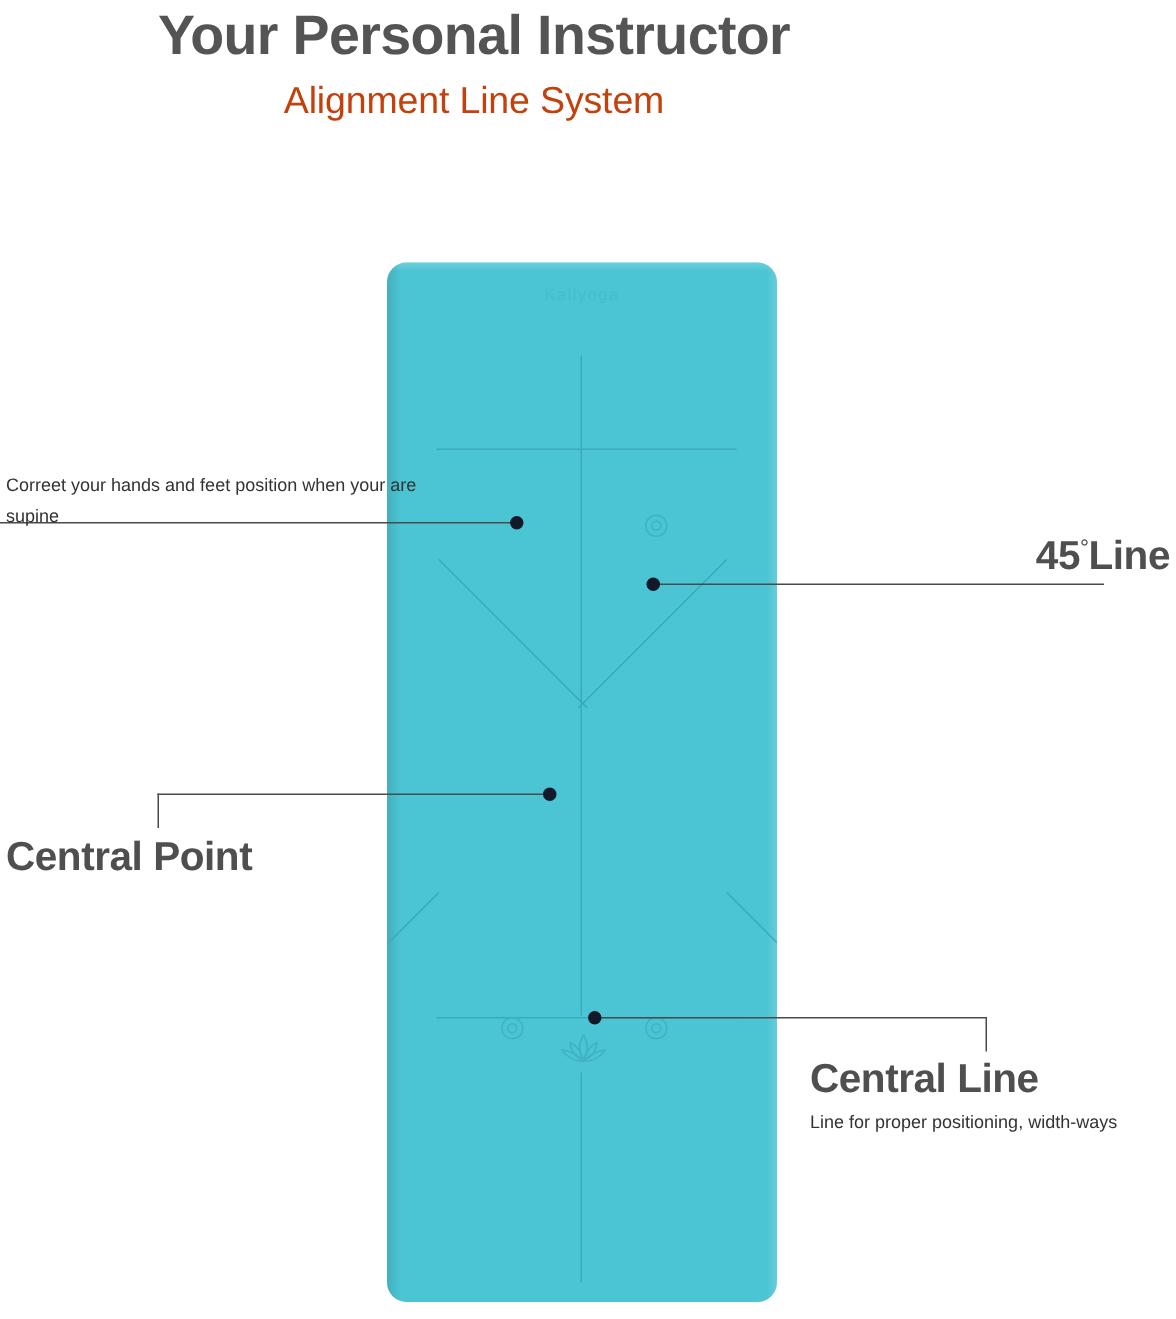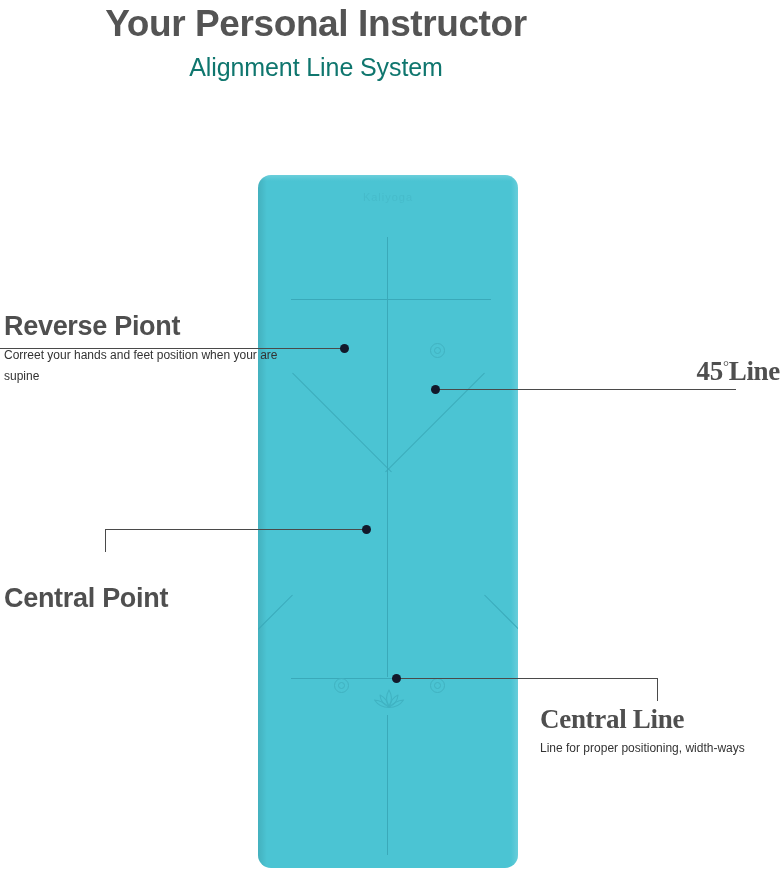--- a/index.html
+++ b/index.html
@@ -32,21 +32,21 @@
     letter-spacing: -0.4px;
     color: #545454;
     line-height: 44px;
   }
   #subtitle {
     margin: 0;
     padding-top: 6px;
     font-size: 25px;
     font-weight: 400;
     letter-spacing: -0.1px;
-    color: #0f766e;
+    color: #c2410c;
     line-height: 30px;
   }
 
   
   #mat {
     position: absolute;
     left: 258px;
     top: 175px;
     width: 260px;
     height: 693px;
@@ -150,21 +150,21 @@
   }
   .callout p {
     margin: 0;
     padding-top: 3px;
     font-size: 12px;
     font-weight: 400;
     color: #333333;
     line-height: 21px;
   }
   .callout.right { text-align: left; }
-  .callout.right h2 { text-align: right; font-family: Liberation Serif, serif; }
+  .callout.right h2 { text-align: right; }
   #c-45 h2 .deg {
     font-size: 15px;
     vertical-align: 9px;
     font-weight: 400;
   }
 </style>
 </head>
 <body>
 
 <div id="header">
@@ -218,28 +218,27 @@
 
 <div class="leader h" style="left:105px; top:529px; width:261px;"></div>
 <div class="leader v" style="left:105px; top:529px; height:23px;"></div>
 <div class="dot" style="left:362px; top:525px;"></div>
 
 <div class="leader h" style="left:400px; top:678px; width:258px;"></div>
 <div class="leader v" style="left:657px; top:678px; height:23px;"></div>
 <div class="dot" style="left:392px; top:674px;"></div>
 
 <div class="callout left" id="c-reverse" style="left:4px; top:310px; width:300px;">
-  <h2>Reverse Piont</h2>
   <p>Correet your hands and feet position when your are supine</p>
 </div>
 
 <div class="callout right" id="c-45" style="left:460px; top:350px; width:320px;">
   <h2><span>45</span><span class="deg">°</span><span>Line</span></h2>
 </div>
 
-<div class="callout left" id="c-central-point" style="left:4px; top:555px; width:300px;margin-top:27px;">
+<div class="callout left" id="c-central-point" style="left:4px; top:555px; width:300px;">
   <h2>Central Point</h2>
 </div>
 
 <div class="callout right" id="c-central-line" style="left:540px; top:703px; width:250px;">
   <h2 style="text-align:left;">Central Line</h2>
   <p>Line for proper positioning, width-ways</p>
 </div>
 
 </body></html>

